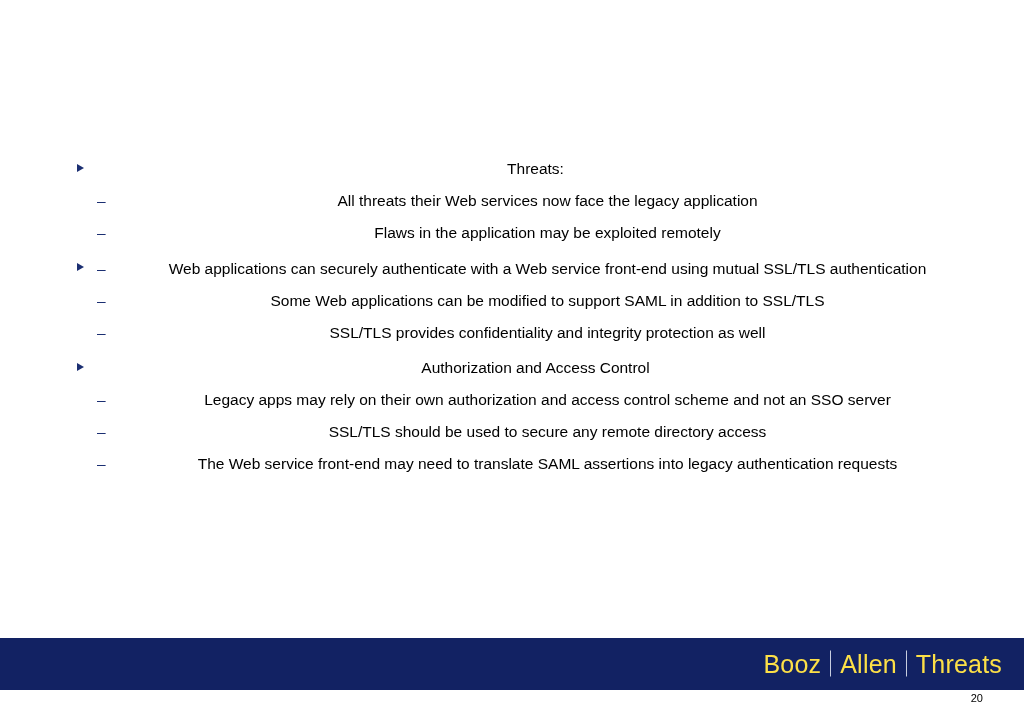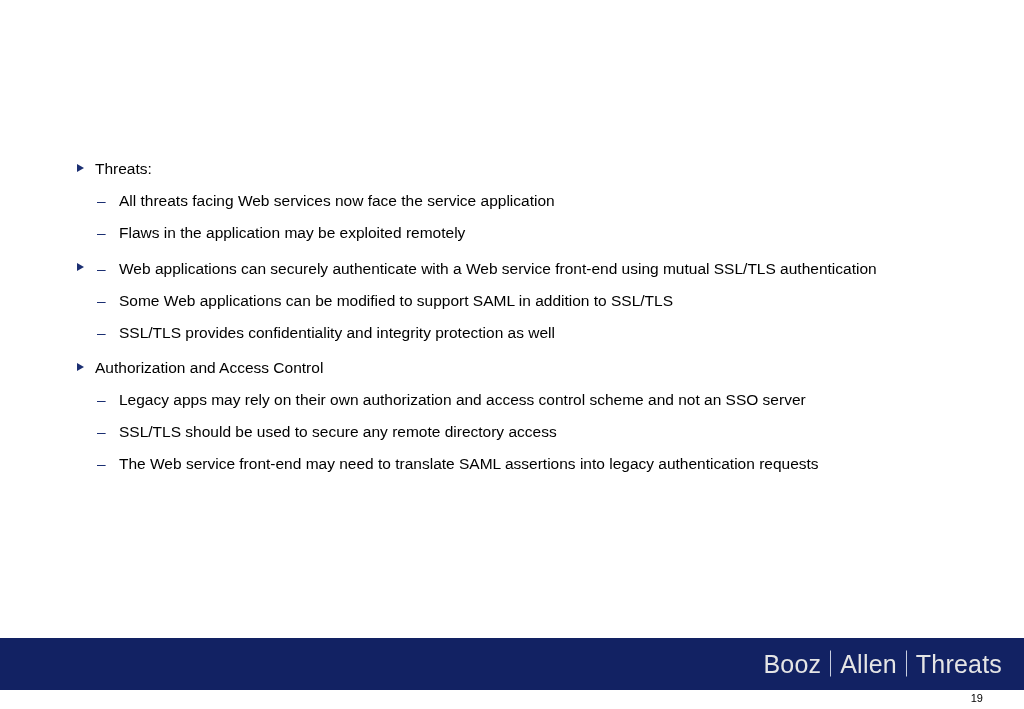--- a/index.html
+++ b/index.html
@@ -33,20 +33,21 @@
     letter-spacing: -0.1px;
     white-space: nowrap;
   }
 
   
   .body-area {
     position: absolute;
     left: 76px;
     top: 158px;
     width: 900px;
+    text-align: center;
   }
 
   .bullet-group {
     margin-bottom: 13px;
   }
   .bullet-group:last-child {
     margin-bottom: 12px;
   }
 
   
@@ -102,21 +103,21 @@
     height: 52px;
     background: #122263;
   }
   .logo {
     position: absolute;
     right: 22px;
     top: 50%;
     transform: translateY(-50%);
     display: flex;
     align-items: flex-start;
-    color: #e5e5e5;
+    color: #fde047;
     font-size: 25px;
     font-weight: normal;
     letter-spacing: 0.2px;
     white-space: nowrap;
   }
   .logo .sep {
     display: inline-block;
     width: 1px;
     height: 26px;
     background: #c7cddf;
@@ -140,21 +141,21 @@
 
   <div class="body-area">
 
     <div class="bullet-group">
       <div class="l1">
         <span class="tri"></span>
         <span>Threats:</span>
       </div>
       <div class="l2">
         <span class="dash">–</span>
-        <span class="txt">All threats facing Web services now face the service application</span>
+        <span class="txt">All threats their Web services now face the legacy application</span>
       </div>
       <div class="l2">
         <span class="dash">–</span>
         <span class="txt">Flaws in the application may be exploited remotely</span>
       </div>
     </div>
 
     <div class="bullet-group">
       <div class="l1">
         <span class="tri"></span>
@@ -197,15 +198,15 @@
   <div class="footer-bar">
     <div class="logo">
       <span>Booz</span>
       <span class="sep"></span>
       <span>Allen</span>
       <span class="sep"></span>
       <span>Threats</span>
     </div>
   </div>
 
-  <div class="page-num">19</div>
+  <div class="page-num">20</div>
 
 </div>
 
 </body></html>

